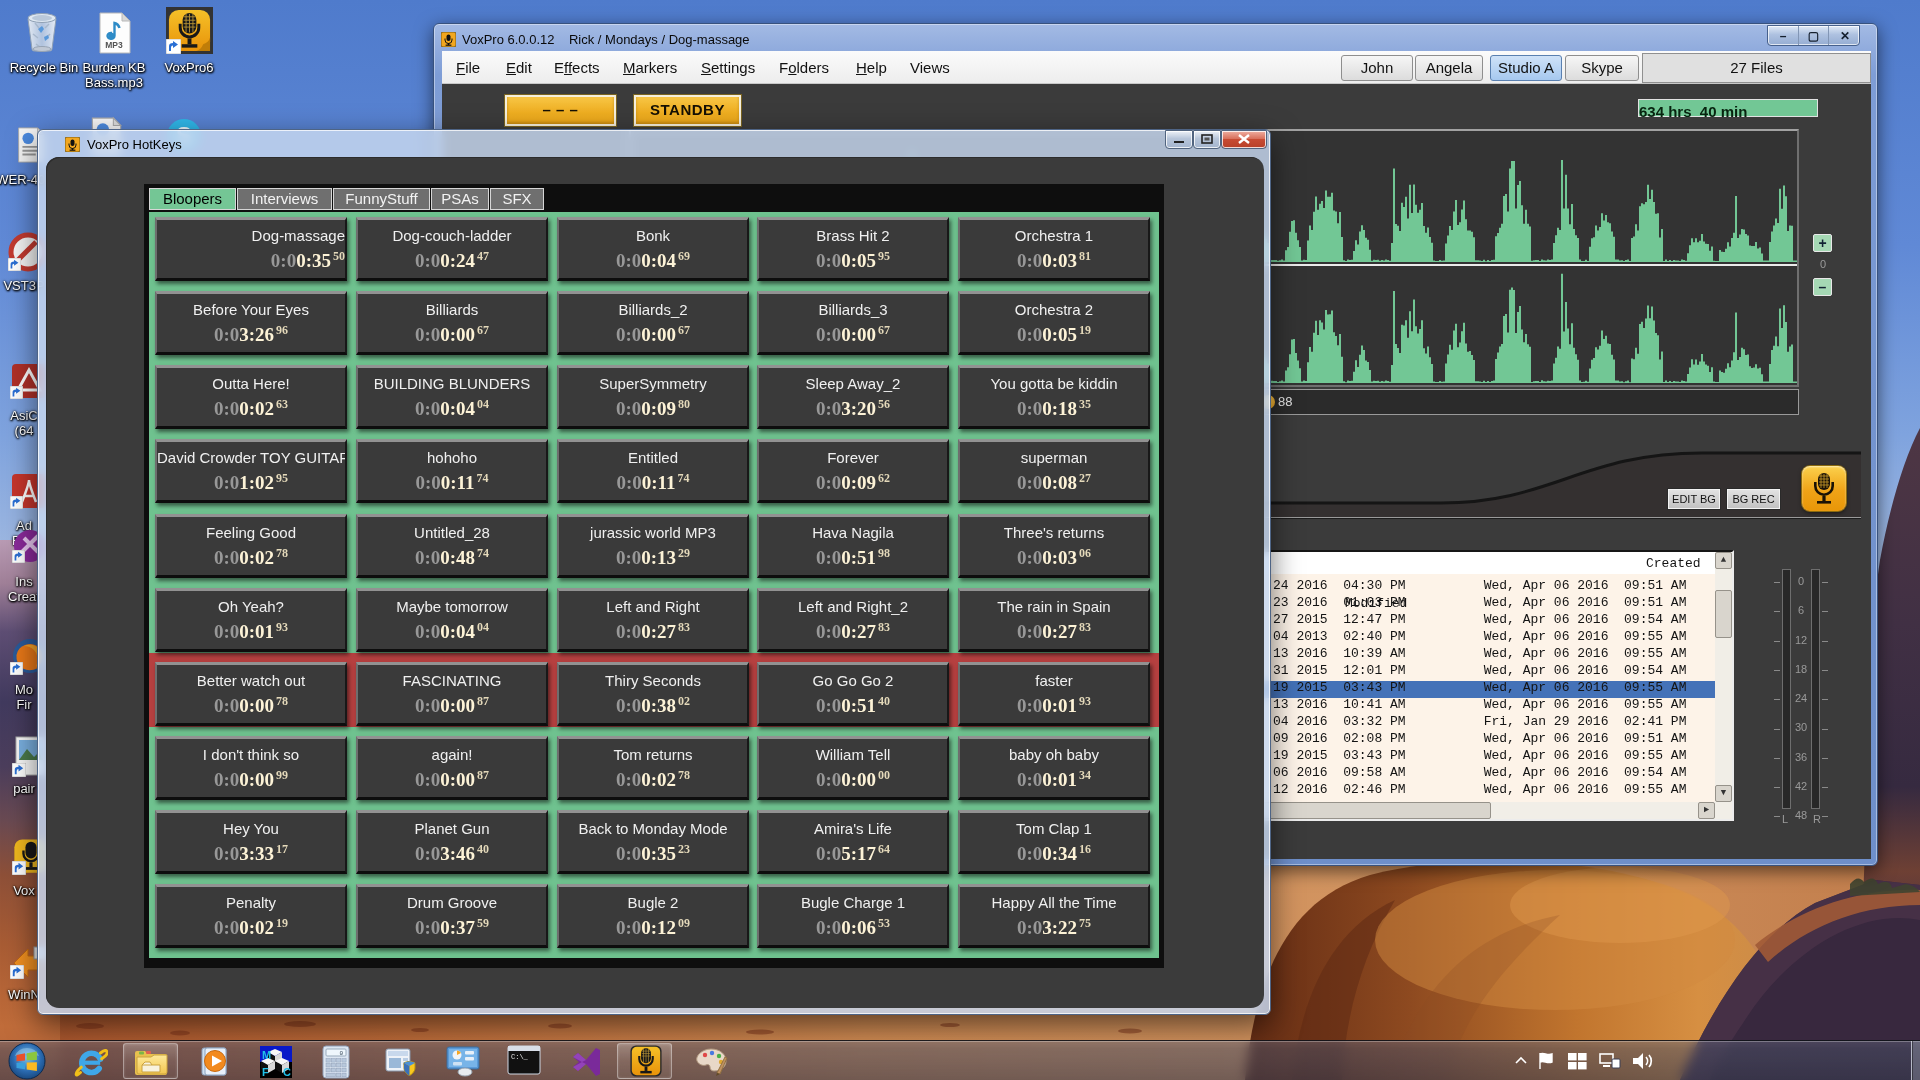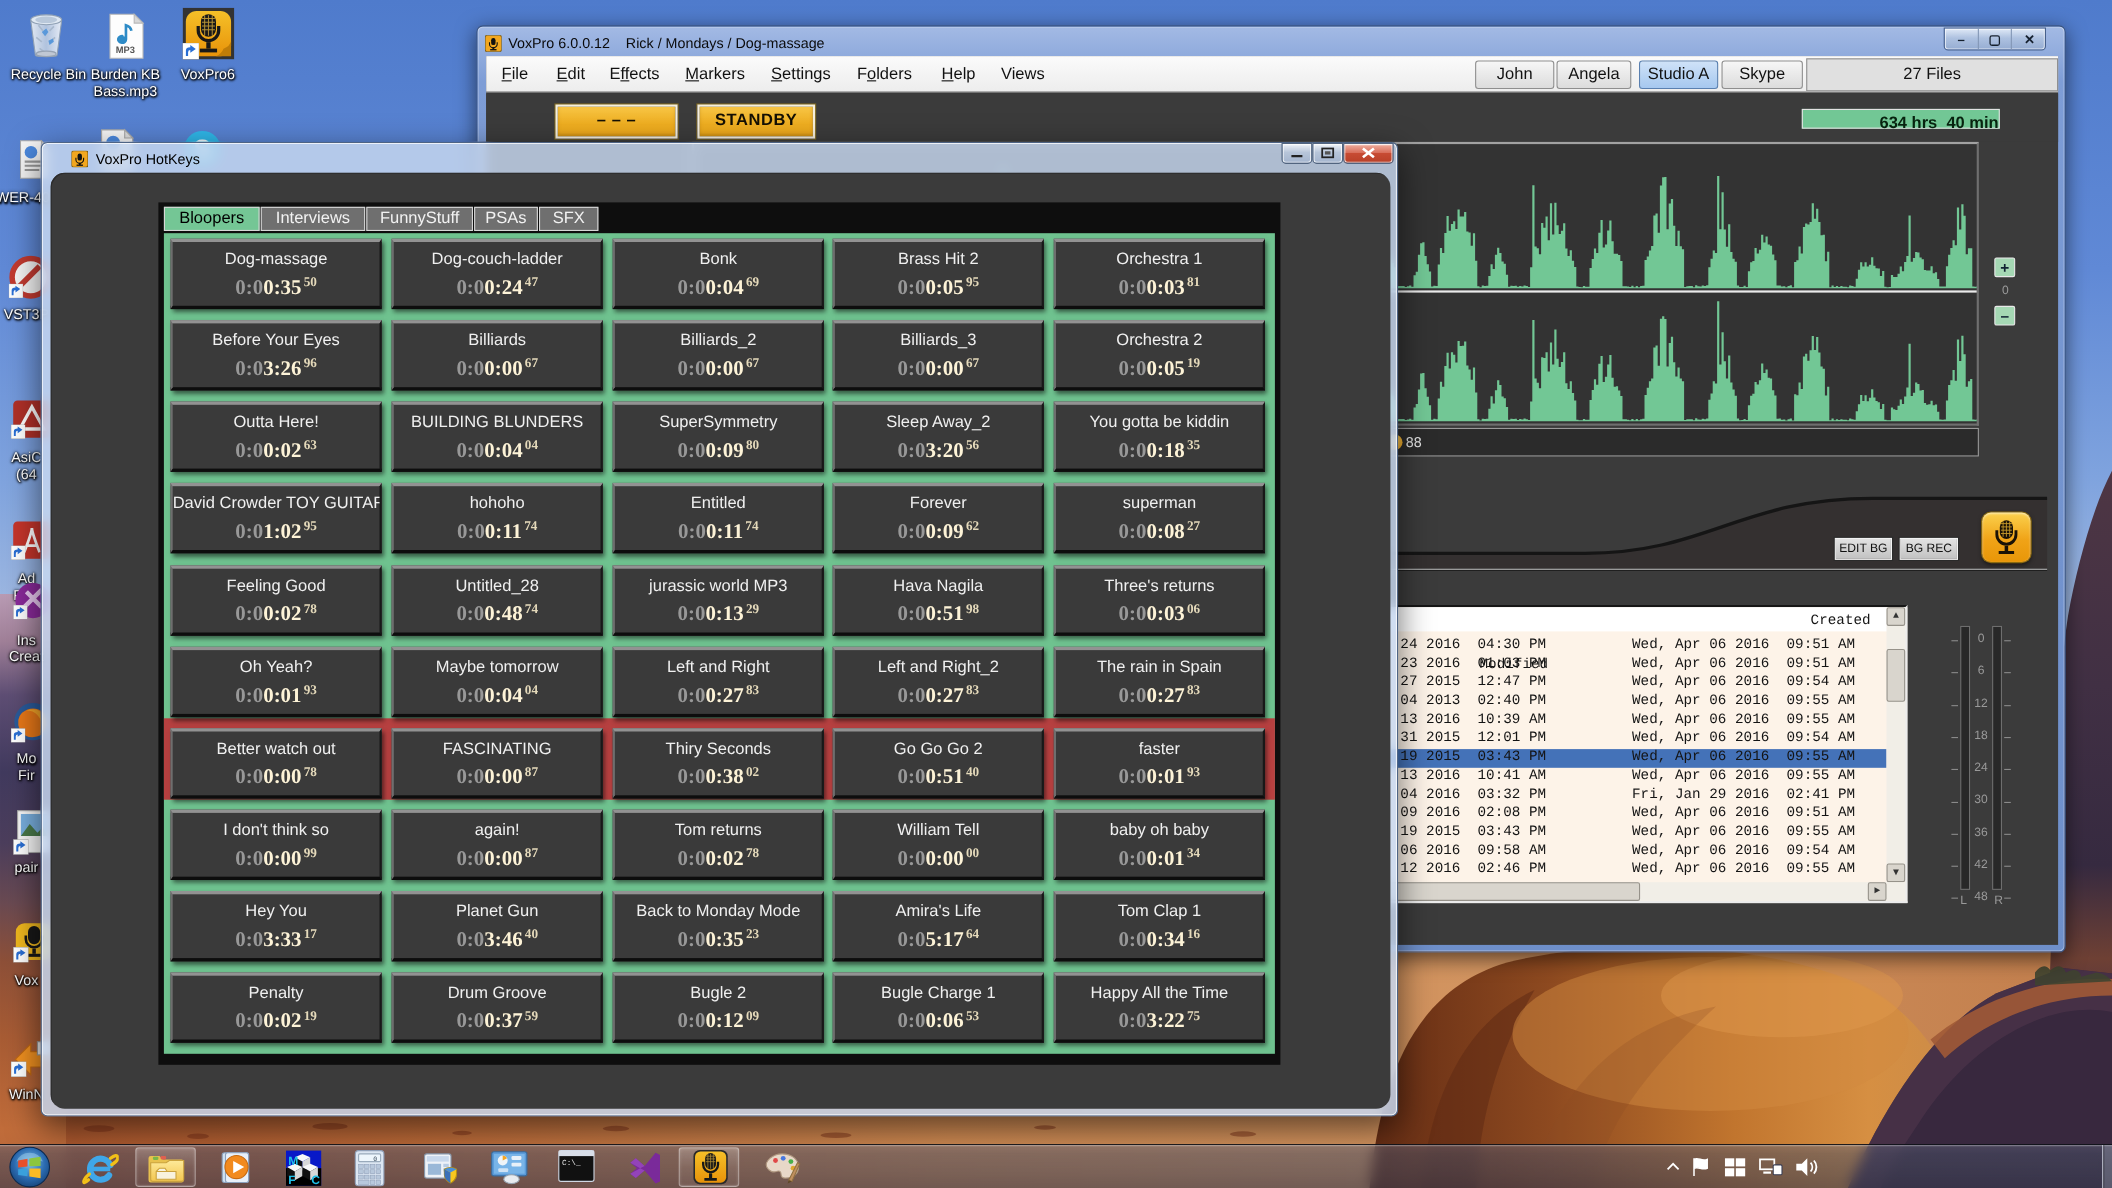--- a/index.html
+++ b/index.html
@@ -25,21 +25,21 @@
   background:linear-gradient(#fbfbfb,#ededed); border-bottom:1px solid #c8c8c8; }
 .mi { position:absolute; top:8px; font-size:15px; color:#111; }
 .mi u { text-decoration:underline; }
 .hdrbtn { position:absolute; top:4px; height:26px; background:linear-gradient(#f6f6f6,#dcdcdc);
   border:1px solid #8e8e8e; border-radius:3px; font-size:15px; color:#111; text-align:center; }
 #toolbar { position:absolute; left:0; top:34px; width:1429px; height:44px; background:#3b3b3b; }
 .ybtn { position:absolute; top:10px; height:31px; background:linear-gradient(#f7c545,#efae20 60%,#eca81b);
   border:2px solid #f6efdc; box-shadow:0 0 0 1px #7a6420, inset 0 -2px 3px rgba(140,90,0,.4);
   color:#151004; font-weight:bold; font-size:15px; text-align:center; line-height:26px; letter-spacing:.5px; }
 #hrsbox { position:absolute; left:1196px; top:14px; width:180px; height:18px; background:#72c795;
-  border:1px solid #e2e2e2; color:#07230f; font-weight:bold; font-size:15px; text-align:right; line-height:23px; }
+  border:1px solid #e2e2e2; color:#07230f; font-weight:bold; font-size:15px; text-align:left; line-height:23px; }
 #wavepanel { position:absolute; left:187px; top:78px; width:1170px; height:258px;
   background:#333; border:2px solid; border-color:#a2a2a2 #6f6f6f #6f6f6f #a2a2a2; }
 #wavesep { position:absolute; left:0; top:133px; width:100%; height:2px; background:#ebebeb; }
 #bar88 { position:absolute; left:187px; top:338px; width:1170px; height:26px; background:#2b2b2b;
   border:1px solid #9a9a9a; color:#e6e6e6; font-size:13px; }
 .zbtn { position:absolute; left:0; width:19px; height:18px; background:#a5d8b4;
   border:1px solid #e8e8e8; box-shadow:0 0 0 1px #3a3a3a; color:#123; font-weight:bold;
   font-size:14px; text-align:center; line-height:16px; border-radius:2px; }
 #curvearea { position:absolute; left:0; top:364px; width:1429px; height:102px; }
 #sep2 { position:absolute; left:0; top:466px; width:1419px; height:2px;
@@ -480,21 +480,21 @@
     <div id="gridpanel">
 
 <div class="tab" id="tab-sel" style="left:5px;width:87px;">Bloopers</div>
 <div class="tab" style="left:93px;width:95px;">Interviews</div>
 <div class="tab" style="left:189px;width:97px;">FunnyStuff</div>
 <div class="tab" style="left:287px;width:58px;">PSAs</div>
 <div class="tab" style="left:346px;width:54px;">SFX</div>
 
       <div id="greenarea">
         <div id="redband"></div>
-        <div class="hk" style="left:6px;top:5px;">
+        <div class="hk" style="left:6px;top:5px;text-align:right;">
             <div class="t">Dog-massage</div>
             <div class="d"><span class="dm">0:0</span><span class="br">0:35</span><span class="sp">50</span></div>
           </div>
           <div class="hk" style="left:207px;top:5px;">
             <div class="t">Dog-couch-ladder</div>
             <div class="d"><span class="dm">0:0</span><span class="br">0:24</span><span class="sp">47</span></div>
           </div>
           <div class="hk" style="left:408px;top:5px;">
             <div class="t">Bonk</div>
             <div class="d"><span class="dm">0:0</span><span class="br">0:04</span><span class="sp">69</span></div>

